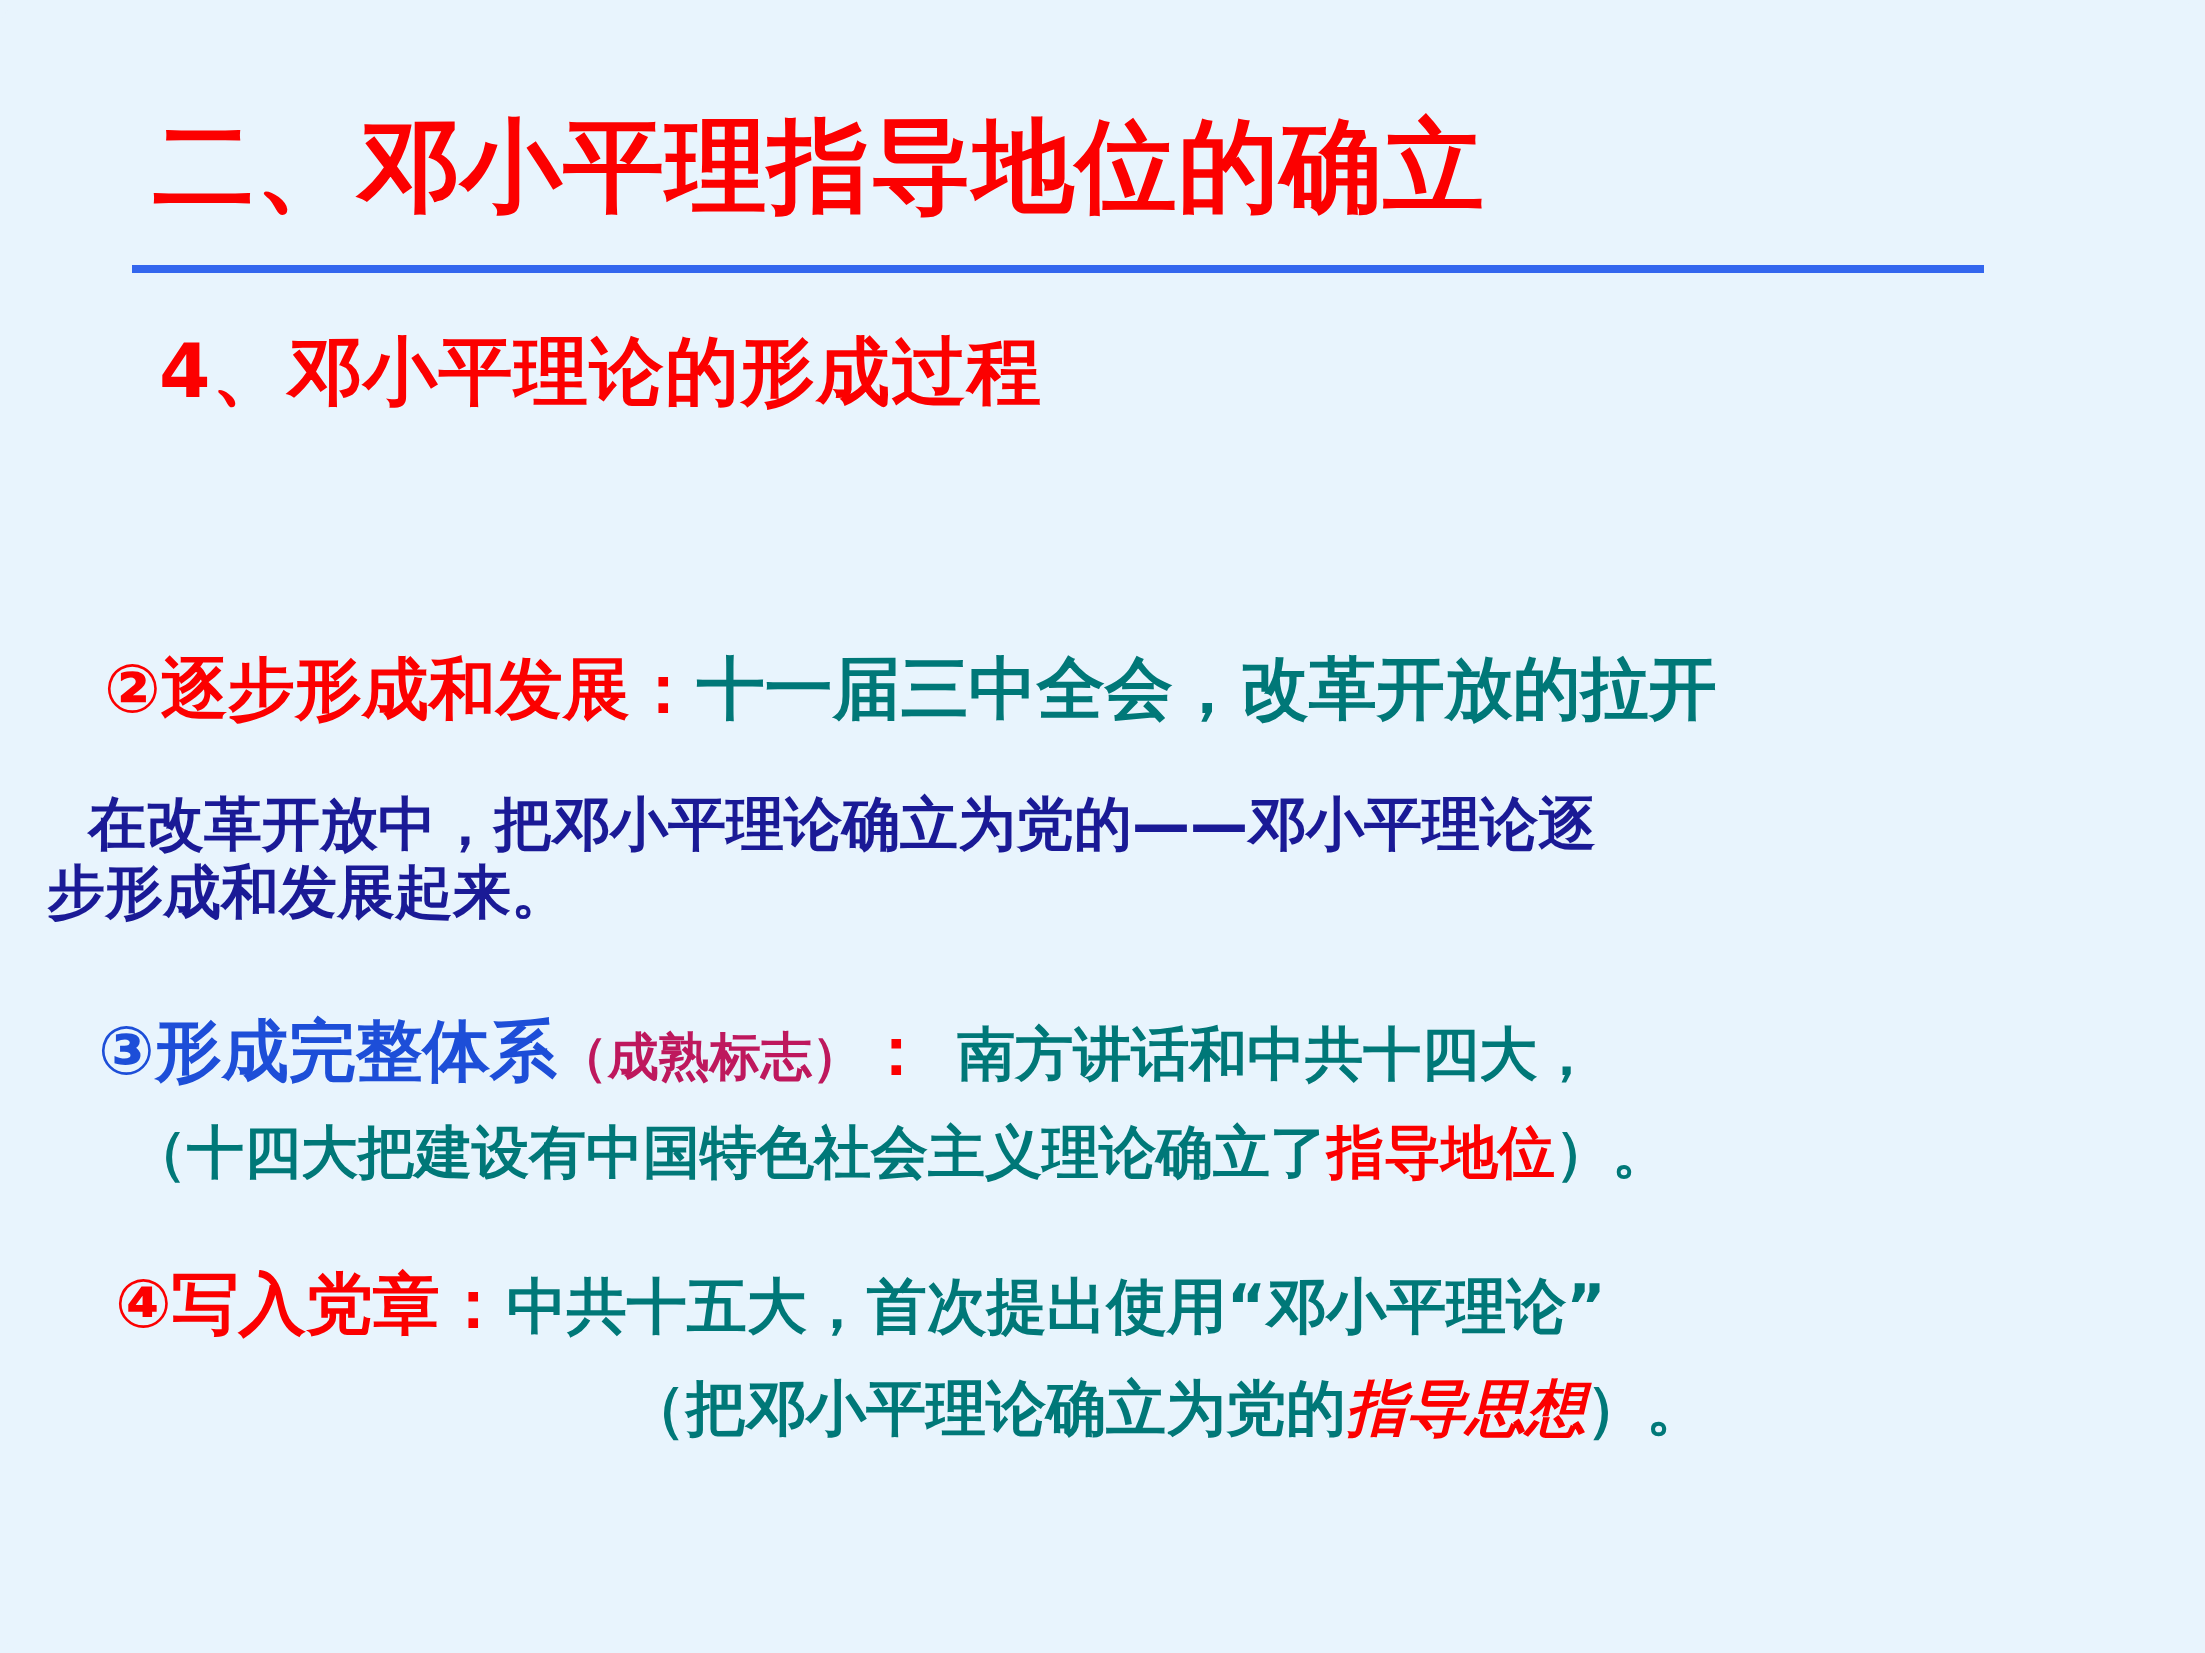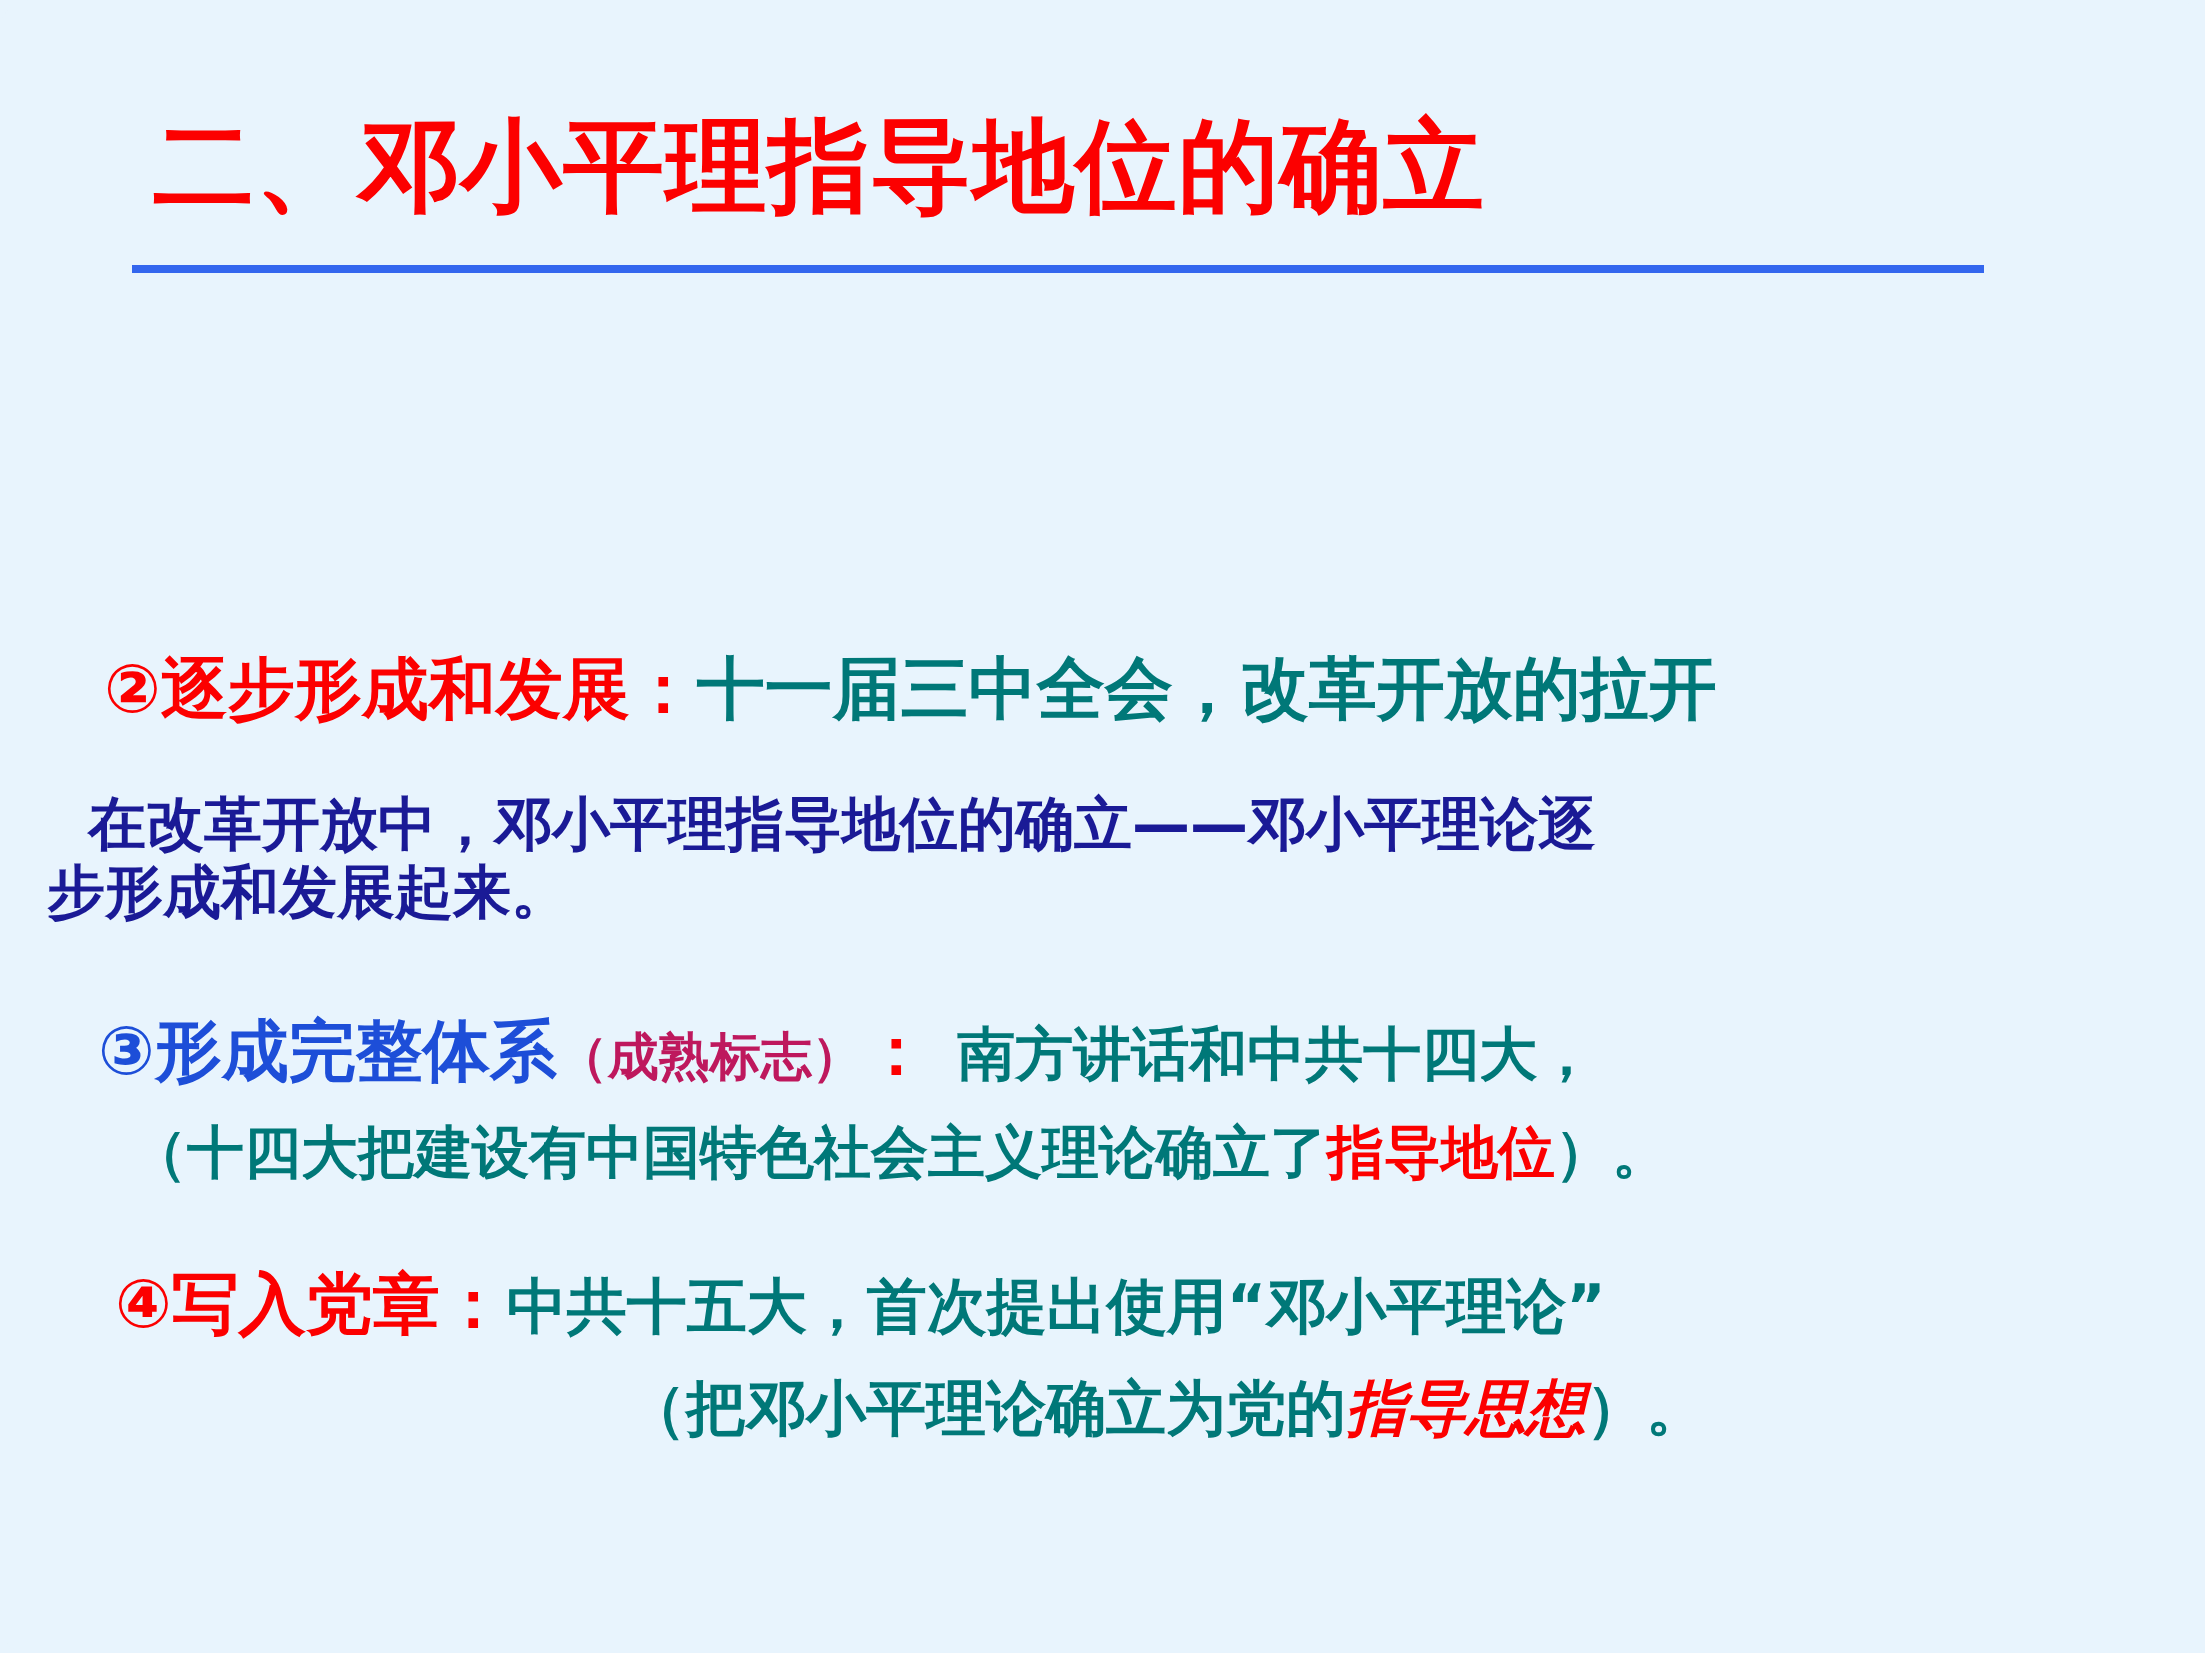--- a/index.html
+++ b/index.html
@@ -135,28 +135,29 @@
 </style>
 </head>
 <body style="background: rgb(232, 244, 253);">
 
 <div class="slide" style="background: rgb(232, 244, 253);">
 
   <div class="slide-title" style="color: rgb(252, 0, 0);">二、邓小平理指导地位的确立</div>
 
   <div class="title-rule" style="background: rgb(51, 102, 238);"></div>
 
+  <div class="sub-heading" style="color: rgb(252, 0, 0);">4、邓小平理论的形成过程</div>
 
 
   <div class="line line-2">
     <span class="lbl red" style="color: rgb(252, 0, 0);">②逐步形成和发展：</span><span class="body teal" style="color: rgb(0, 120, 120);">十一届三中全会，改革开放的拉开</span>
   </div>
 
   <div class="para-navy" style="color: rgb(26, 26, 150);">
-    <span class="indent"></span><span>在改革开放中，邓小平理指导地位的确立——邓小平理论逐</span><br><span>步形成和发展起来。</span>
+    <span class="indent"></span><span>在改革开放中，把邓小平理论确立为党的——邓小平理论逐</span><br><span>步形成和发展起来。</span>
   </div>
 
   <div class="line line-3a">
     <span class="lbl red" style="color: #1d4ed8;">③形成完整体系</span><span class="note red" style="color: #be185d;">（成熟标志）</span><span class="lbl red" style="color: rgb(252, 0, 0);">：</span><span class="gap-sm"></span><span class="body teal" style="color: rgb(0, 120, 120);">南方讲话和中共十四大，</span>
   </div>
 
   <div class="line line-4a">
     <span class="lbl red" style="color: rgb(252, 0, 0);">④写入党章：</span><span class="body teal" style="color: rgb(0, 120, 120);">中共十五大，首次提出使用“邓小平理论”</span>
   </div>
 

